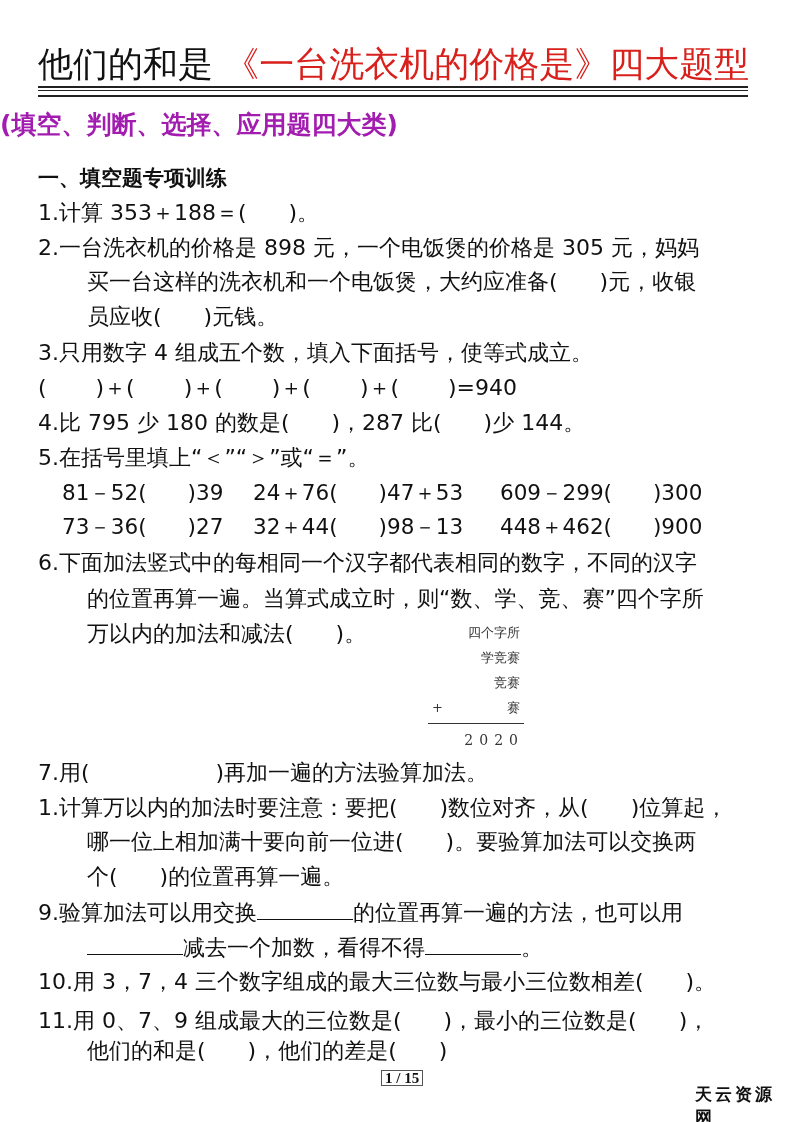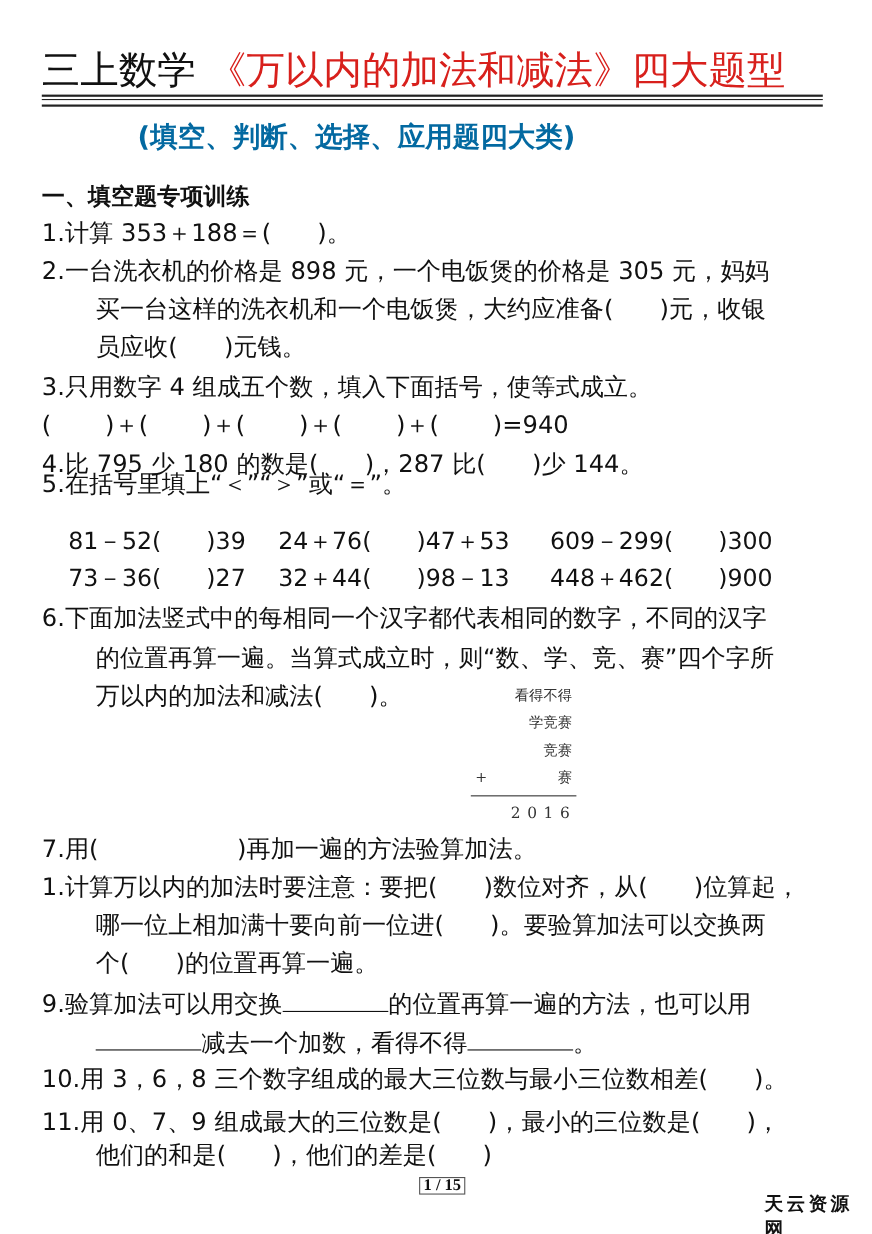--- a/index.html
+++ b/index.html
@@ -15,22 +15,22 @@
     .title .black { color: #111111; }
     .title .red { color: #d8201c; }
     .title-rule {
       position: absolute; left: 38px; top: 86px; width: 710px; height: 7px;
       border-top: 2px solid #222; border-bottom: 2px solid #222;
     }
     .title-rule::after {
       content: ""; position: absolute; left: 0; right: 0; top: 2px; height: 1px; background: #222;
     }
     .subtitle {
-      position: absolute; left: 0; width: 648px; top: 108px; text-align: center;
-      font-size: 25px; line-height: 34px; color: #0369a1; font-weight: bold;
+      position: absolute; left: 0; width: 648px; top: 108px; 
+      font-size: 25px; line-height: 34px; color: #a21caf; font-weight: bold;
     }
     .section-heading {
       position: absolute; left: 38px; top: 163px; font-size: 21px; line-height: 30px; font-weight: bold; text-align: right;
     }
     .line {
       position: absolute; left: 38px; font-size: 22px; line-height: 30px; white-space: pre;
     }
     .indent { left: 87px; }
     .uline { display: inline-block; border-bottom: 1.5px solid #111; height: 22px; vertical-align: baseline; }
     .cmp { position: absolute; font-size: 21.5px; line-height: 30px; white-space: pre; margin-left: 24px; }
@@ -48,70 +48,70 @@
     }
     .watermark {
       position: absolute; left: 695px; top: 1083px; font-size: 17px; font-weight: bold; letter-spacing: 3px; color: #111;
     }
   </style>
 </head>
 <body>
 
 <div>
 
-  <div class="title"><span class="black">三上数学</span> <span class="red">《万以内的加法和减法》四大题型</span></div>
+  <div class="title"><span class="black">他们的和是</span> <span class="red">《一台洗衣机的价格是》四大题型</span></div>
   <div class="title-rule"></div>
 
   <div class="subtitle">(填空、判断、选择、应用题四大类)</div>
 
   <div class="section-heading">一、填空题专项训练</div>
 
   <div class="line" style="top:198px">1.计算 353＋188＝(      )。</div>
 
   <div class="line" style="top:233px">2.一台洗衣机的价格是 898 元，一个电饭煲的价格是 305 元，妈妈</div>
   <div class="line indent" style="top:267px">买一台这样的洗衣机和一个电饭煲，大约应准备(      )元，收银</div>
   <div class="line indent" style="top:302px">员应收(      )元钱。</div>
 
   <div class="line" style="top:338px">3.只用数字 4 组成五个数，填入下面括号，使等式成立。</div>
   <div class="line" style="top:373px">(       )＋(       )＋(       )＋(       )＋(       )=940</div>
 
   <div class="line" style="top:408px">4.比 795 少 180 的数是(      )，287 比(      )少 144。</div>
 
-  <div class="line" style="top:426px">5.在括号里填上“＜”“＞”或“＝”。</div>
+  <div class="line" style="top:443px">5.在括号里填上“＜”“＞”或“＝”。</div>
   <div>
     <div class="cmp" style="left:38px; top:478px">81－52(      )39</div>
     <div class="cmp" style="left:229px; top:478px">24＋76(      )47＋53</div>
     <div class="cmp" style="left:476px; top:478px">609－299(      )300</div>
     <div class="cmp" style="left:38px; top:512px">73－36(      )27</div>
     <div class="cmp" style="left:229px; top:512px">32＋44(      )98－13</div>
     <div class="cmp" style="left:476px; top:512px">448＋462(      )900</div>
   </div>
 
   <div class="line" style="top:548px">6.下面加法竖式中的每相同一个汉字都代表相同的数字，不同的汉字</div>
   <div class="line indent" style="top:584px">的位置再算一遍。当算式成立时，则“数、学、竞、赛”四个字所</div>
   <div class="line indent" style="top:619px">万以内的加法和减法(      )。</div>
 
   <div class="vertical">
-    <div class="vrow">看得不得</div>
+    <div class="vrow">四个字所</div>
     <div class="vrow">学竞赛</div>
     <div class="vrow">竞赛</div>
     <div class="vrow"><span class="vplus">+</span><span>赛</span></div>
     <div class="vrule"></div>
-    <div class="vrow vresult">2016</div>
+    <div class="vrow vresult">2020</div>
   </div>
 
   <div class="line" style="top:758px">7.用(                  )再加一遍的方法验算加法。</div>
 
   <div class="line" style="top:793px">1.计算万以内的加法时要注意：要把(      )数位对齐，从(      )位算起，</div>
   <div class="line indent" style="top:827px">哪一位上相加满十要向前一位进(      )。要验算加法可以交换两</div>
   <div class="line indent" style="top:862px">个(      )的位置再算一遍。</div>
 
   <div class="line" style="top:897px"><span>9.验算加法可以用交换</span><span class="uline" style="width:96px"></span><span>的位置再算一遍的方法，也可以用</span></div>
   <div class="line indent" style="top:932px"><span class="uline" style="width:96px"></span><span>减去一个加数，看得不得</span><span class="uline" style="width:96px"></span><span>。</span></div>
 
-  <div class="line" style="top:967px">10.用 3，6，8 三个数字组成的最大三位数与最小三位数相差(      )。</div>
+  <div class="line" style="top:967px">10.用 3，7，4 三个数字组成的最大三位数与最小三位数相差(      )。</div>
 
   <div class="line" style="top:1006px">11.用 0、7、9 组成最大的三位数是(      )，最小的三位数是(      )，</div>
   <div class="line indent" style="top:1036px">他们的和是(      )，他们的差是(      )</div>
 
   <div class="page-num">1 / 15</div>
   <div class="watermark">天云资源网</div>
 </div>
 
 </body></html>

